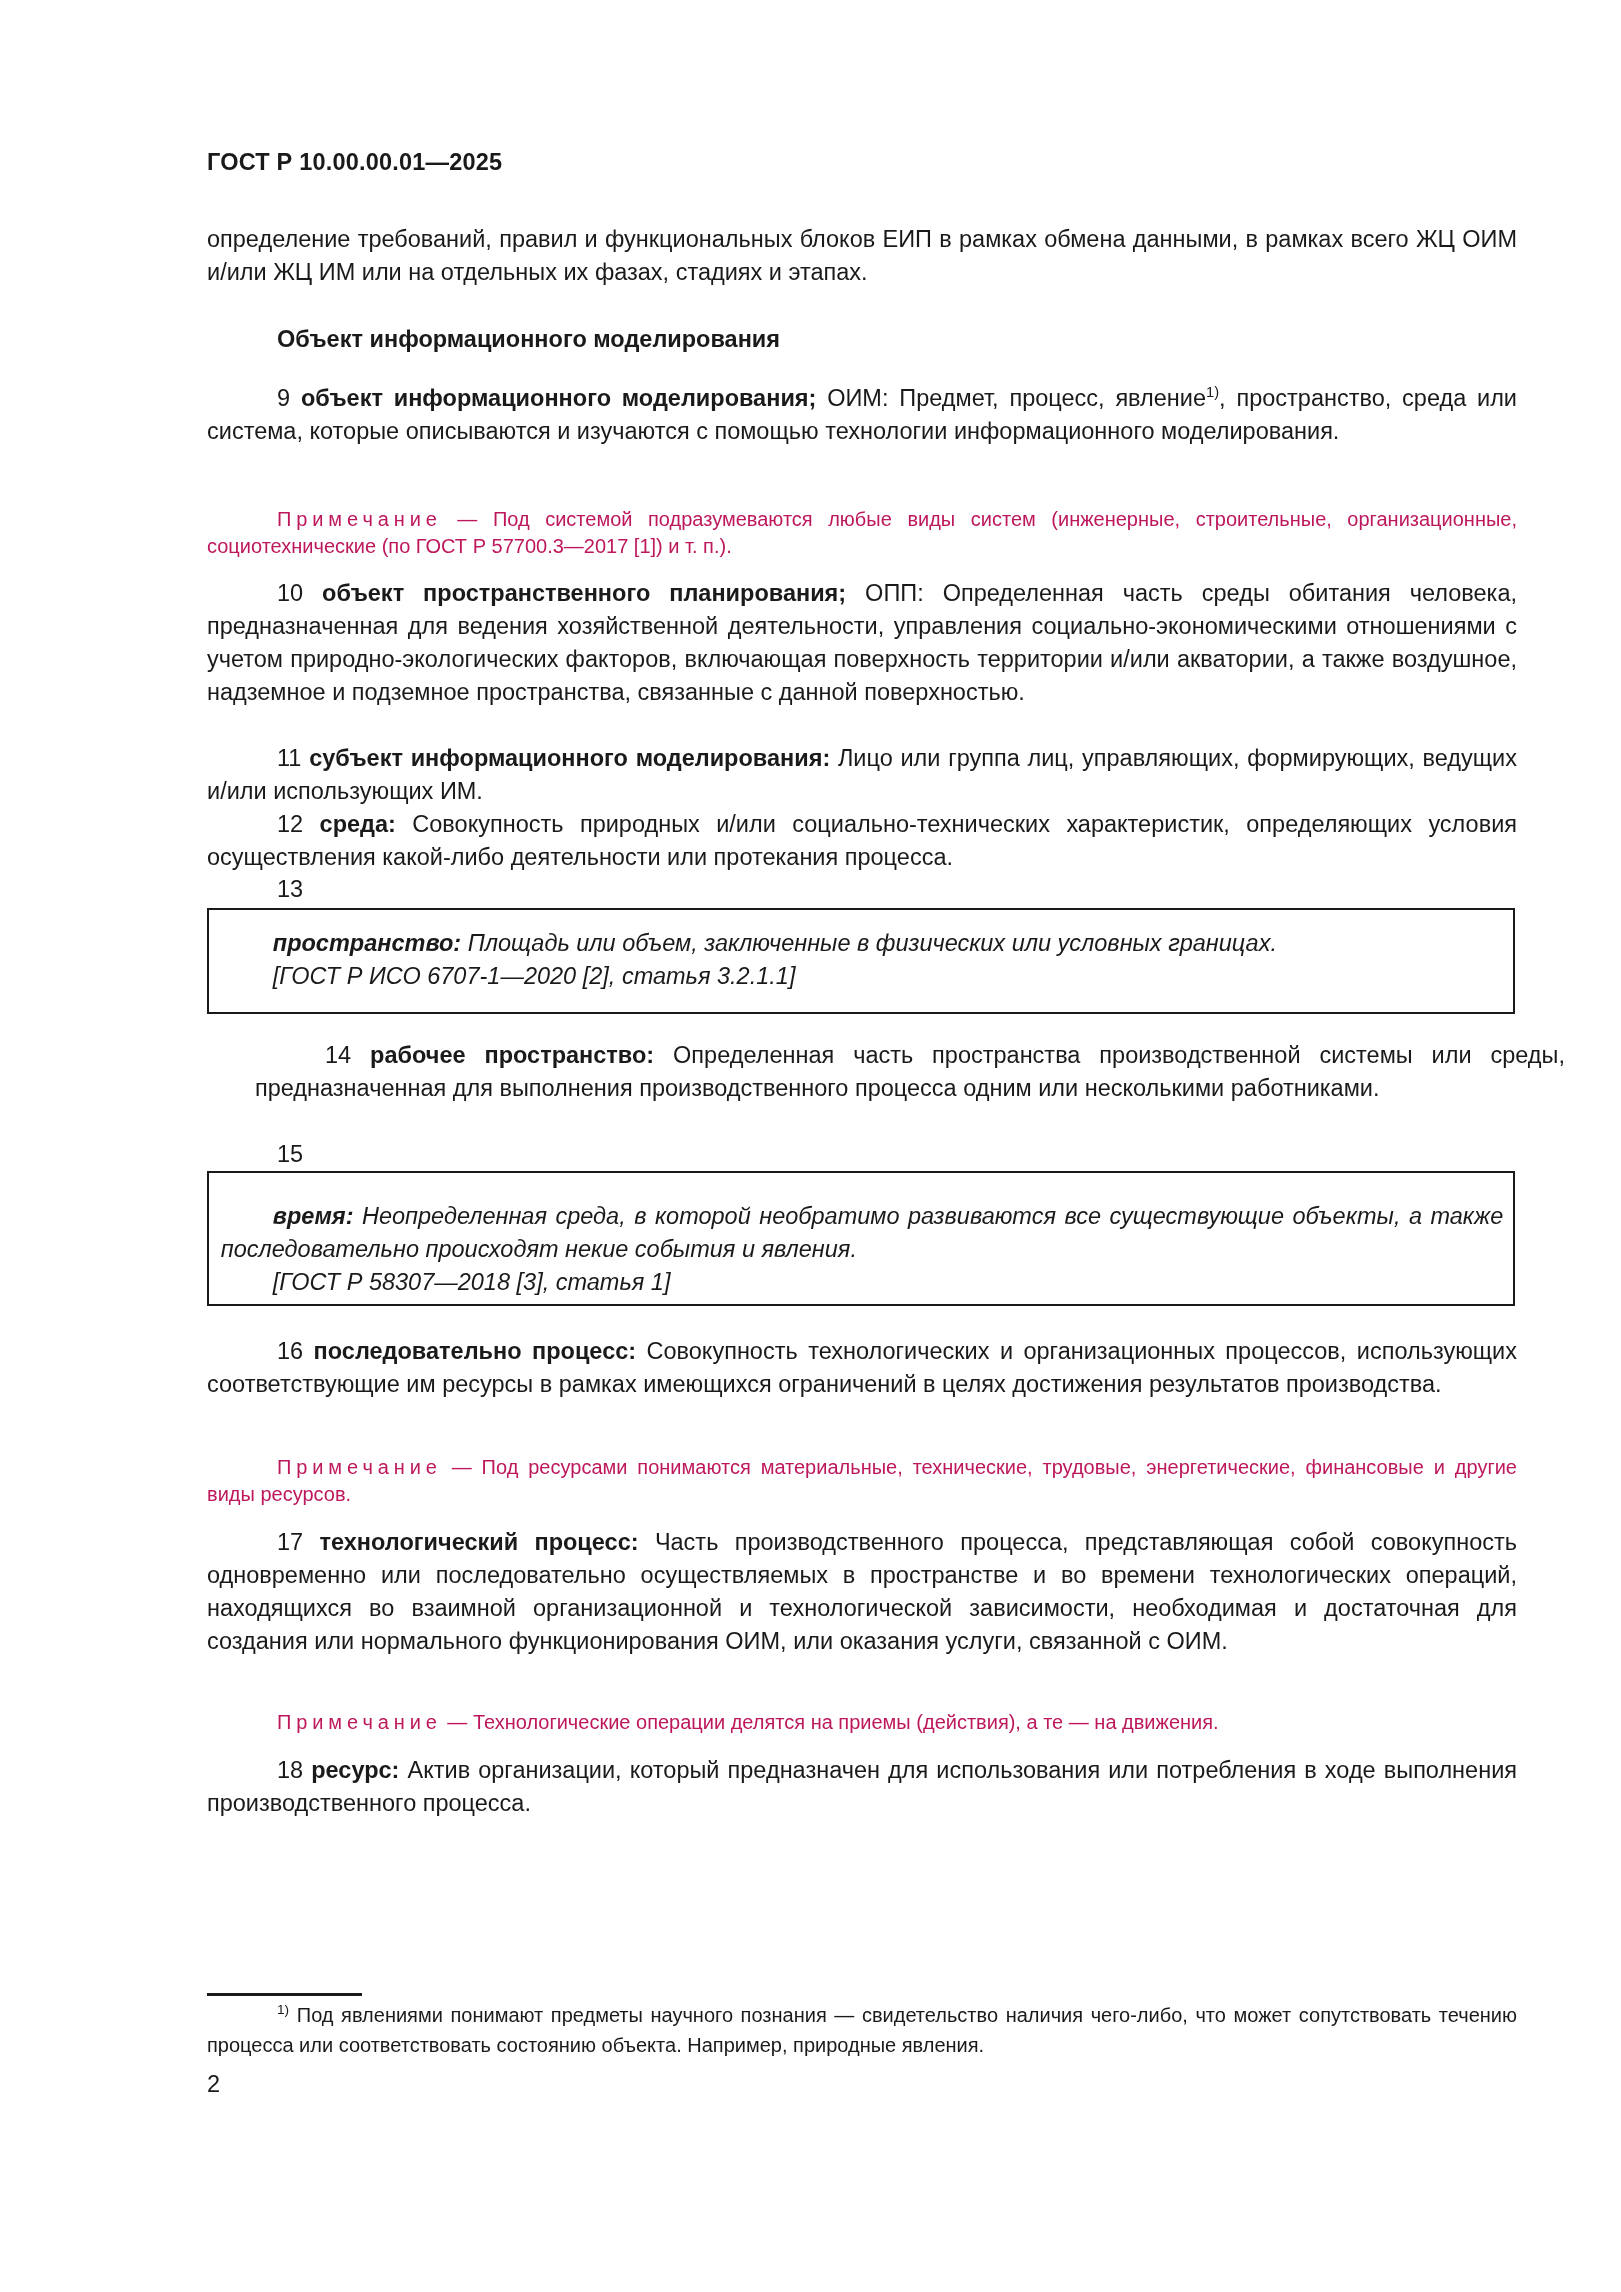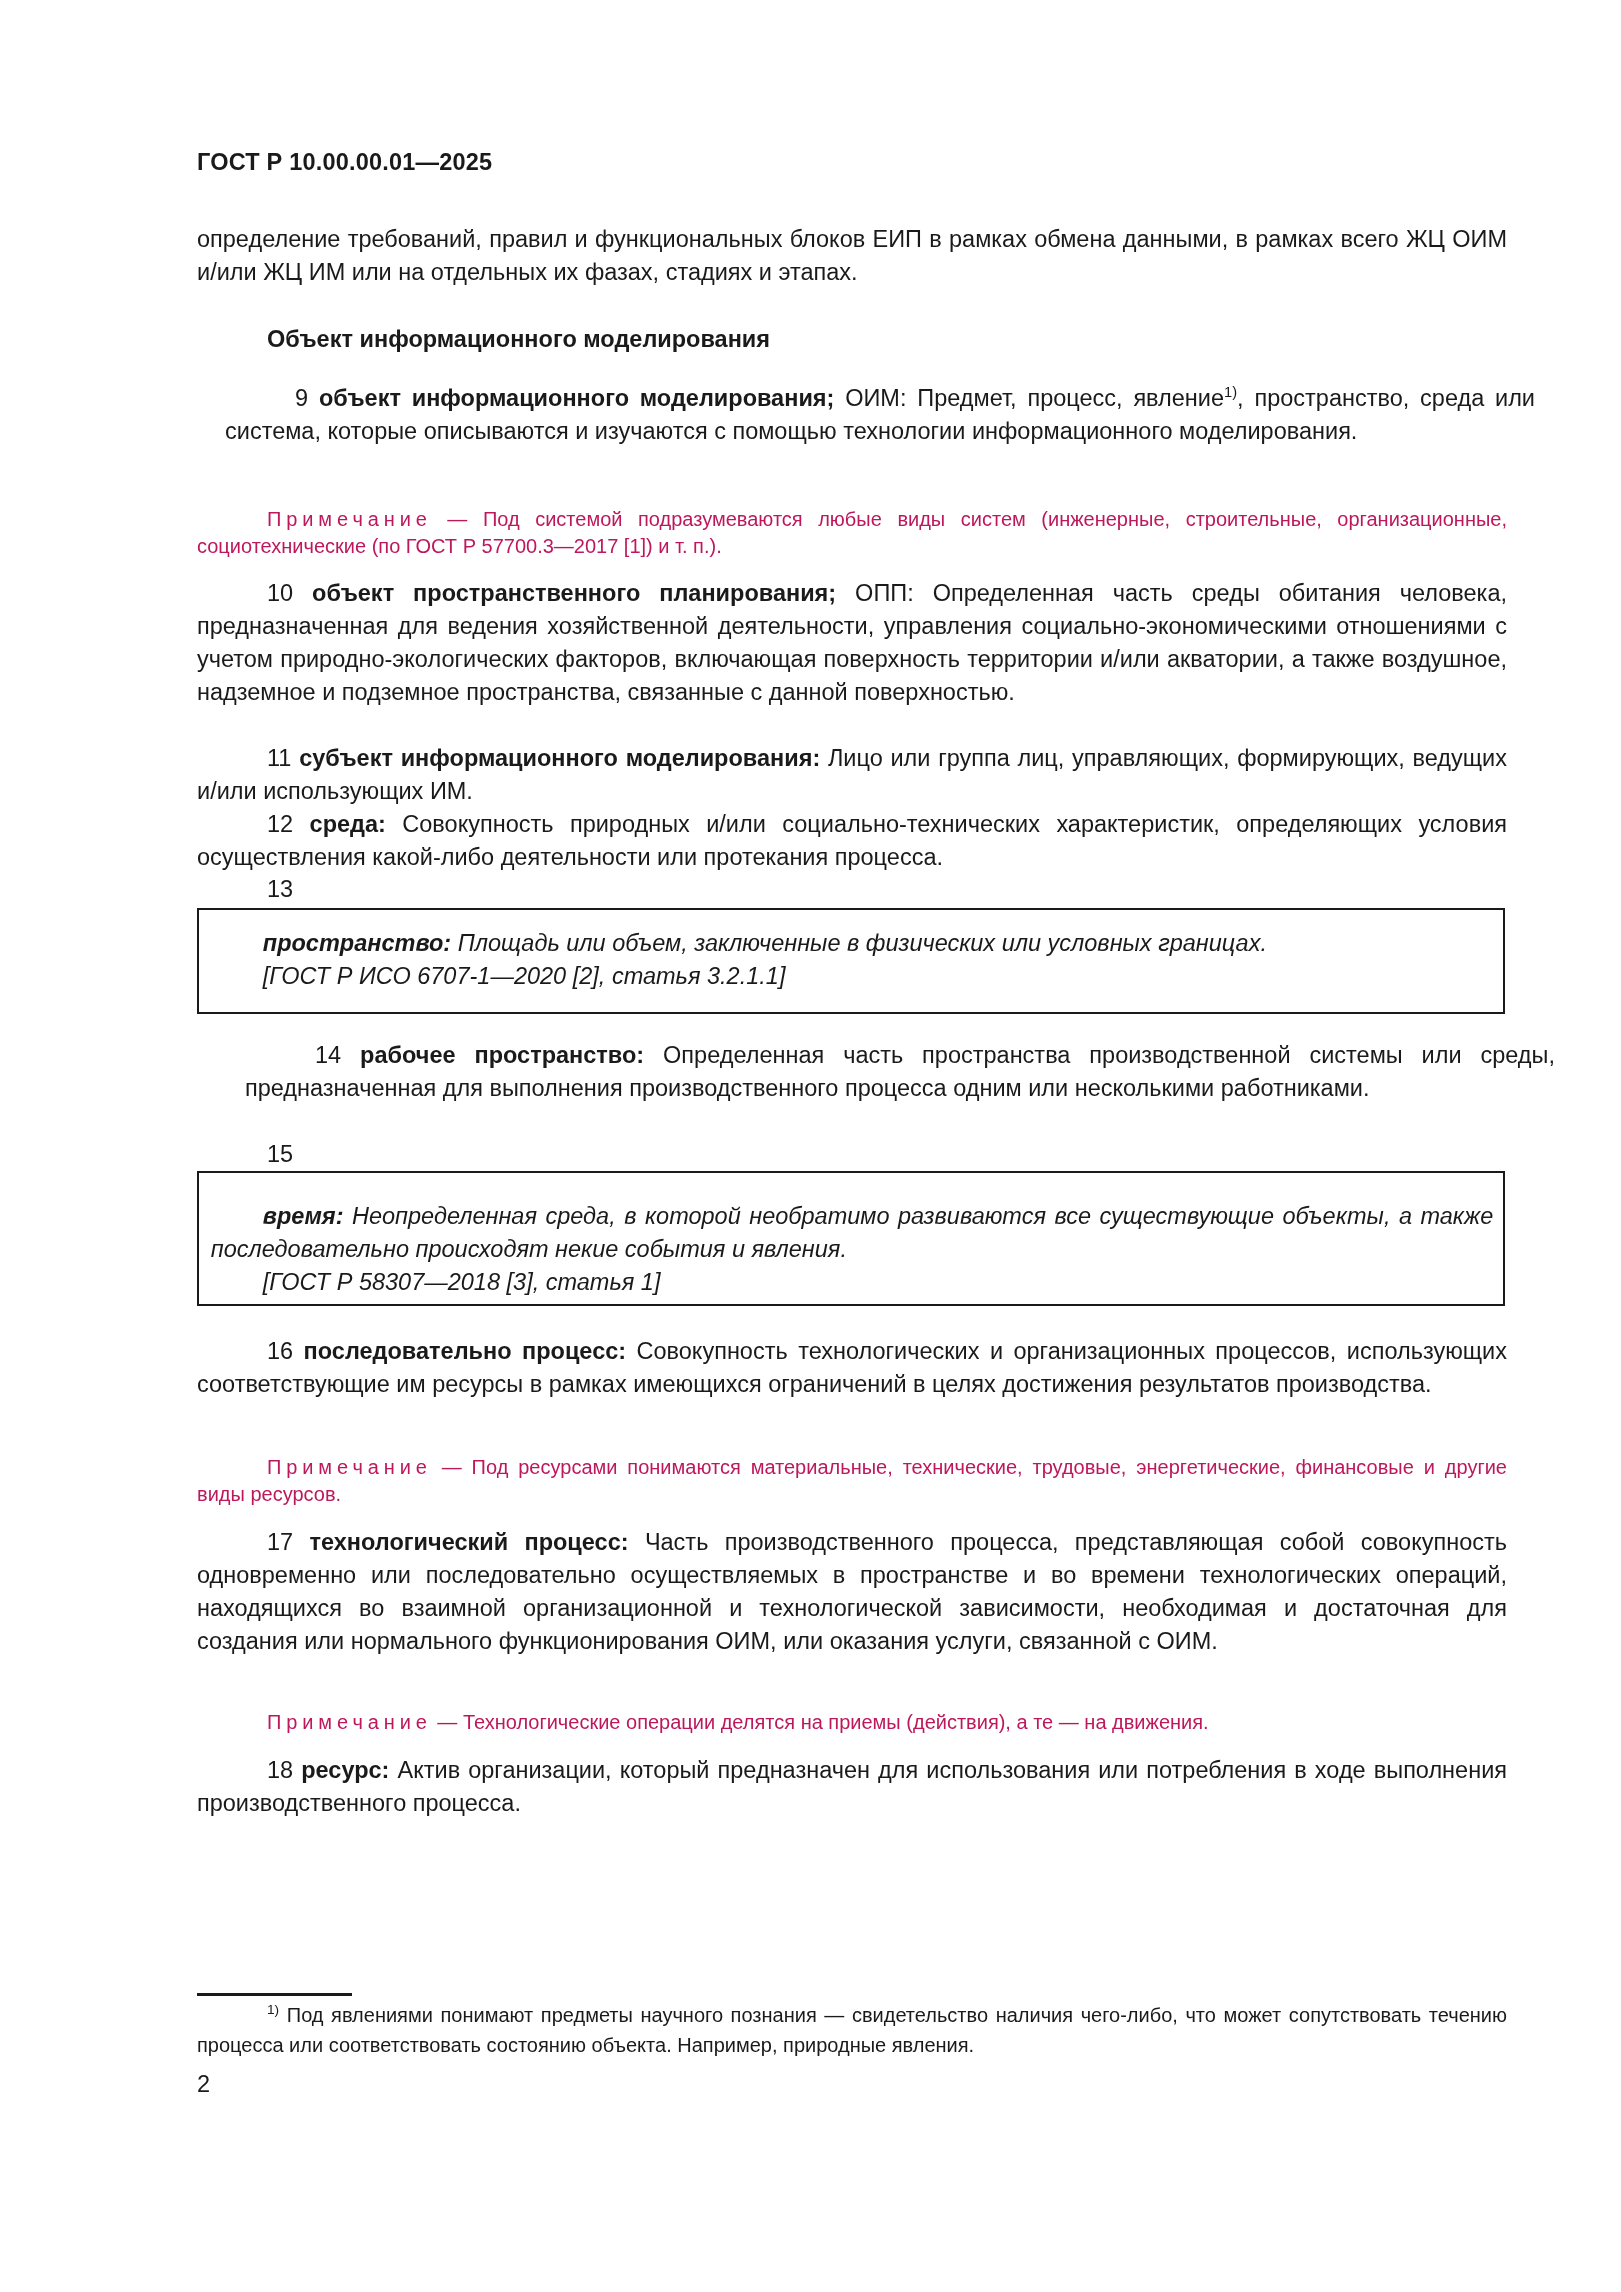--- a/index.html
+++ b/index.html
@@ -1,18 +1,18 @@
 <!DOCTYPE html>
 <html><head>
   <meta charset="utf-8">
   <style>
     html, body { margin: 0; padding: 0; background: #ffffff; }
     body { width: 1621px; height: 2293px; position: relative; overflow: hidden;
            font-family: "Liberation Sans", sans-serif; color: #1a1a1a; }
-    .page { position: absolute; left: 4px; top: 0; width: 1523px; height: 2293px; }
+    .page { position: absolute; left: 14px; top: 0; width: 1523px; height: 2293px; }
     .col { position: absolute; left: 193px; width: 1310px; }
     .doc-header { top: 149px; font-size: 23.5px; font-weight: bold; letter-spacing: 0.2px; }
     p { margin: 0; }
     .body { font-size: 23.5px; line-height: 33px; text-align: justify; }
     .ind { text-indent: 70px; }
     .heading { font-size: 23.5px; font-weight: bold; line-height: 32px; }
     .note { font-size: 20px; line-height: 27.4px; text-align: justify; text-indent: 70px; color: #be185d; }
     .note .lbl { letter-spacing: 4.9px; }
     b { font-weight: bold; }
     sup { font-size: 14.7px; line-height: 0; vertical-align: 8.8px; }
@@ -27,21 +27,21 @@
 <body>
 
 <div class="page">
 
   <div class="col doc-header">ГОСТ Р 10.00.00.01—2025</div>
 
   <p class="col heading ind" style="top:323px;">Объект информационного моделирования</p>
 
   <p class="col body" style="top:223px;">определение требований, правил и функциональных блоков ЕИП в рамках обмена данными, в рамках всего ЖЦ ОИМ и/или ЖЦ ИМ или на отдельных их фазах, стадиях и этапах.</p>
 
-  <p class="col body ind" style="top:382px;margin-left:28px;"><span>9</span> <b>объект информационного моделирования;</b><span> ОИМ: Предмет, процесс, явление</span><sup>1)</sup><span>, пространство, среда или система, которые описываются и изучаются с помощью технологии информационного моделирования.</span></p>
+  <p class="col body ind" style="top:382px;"><span>9</span> <b>объект информационного моделирования;</b><span> ОИМ: Предмет, процесс, явление</span><sup>1)</sup><span>, пространство, среда или система, которые описываются и изучаются с помощью технологии информационного моделирования.</span></p>
 
   <p class="col note" style="top:506px;"><span class="lbl">Примечание</span><span> — Под системой подразумеваются любые виды систем (инженерные, строительные, организационные, социотехнические (по ГОСТ Р 57700.3—2017 [1]) и т. п.).</span></p>
 
   <p class="col body ind" style="top:577px;"><span>10</span> <b>объект пространственного планирования;</b><span> ОПП: Определенная часть среды обитания человека, предназначенная для ведения хозяйственной деятельности, управления социально-экономическими отношениями с учетом природно-экологических факторов, включающая поверхность территории и/или акватории, а также воздушное, надземное и подземное пространства, связанные с данной поверхностью.</span></p>
 
   <p class="col body ind" style="top:742px;"><span>11</span> <b>субъект информационного моделирования:</b><span> Лицо или группа лиц, управляющих, формирующих, ведущих и/или использующих ИМ.</span></p>
 
   <p class="col body ind" style="top:808px;"><span>12</span> <b>среда:</b><span> Совокупность природных и/или социально-технических характеристик, определяющих условия осуществления какой-либо деятельности или протекания процесса.</span></p>
 
   <p class="col body ind" style="top:873px;">13</p>

